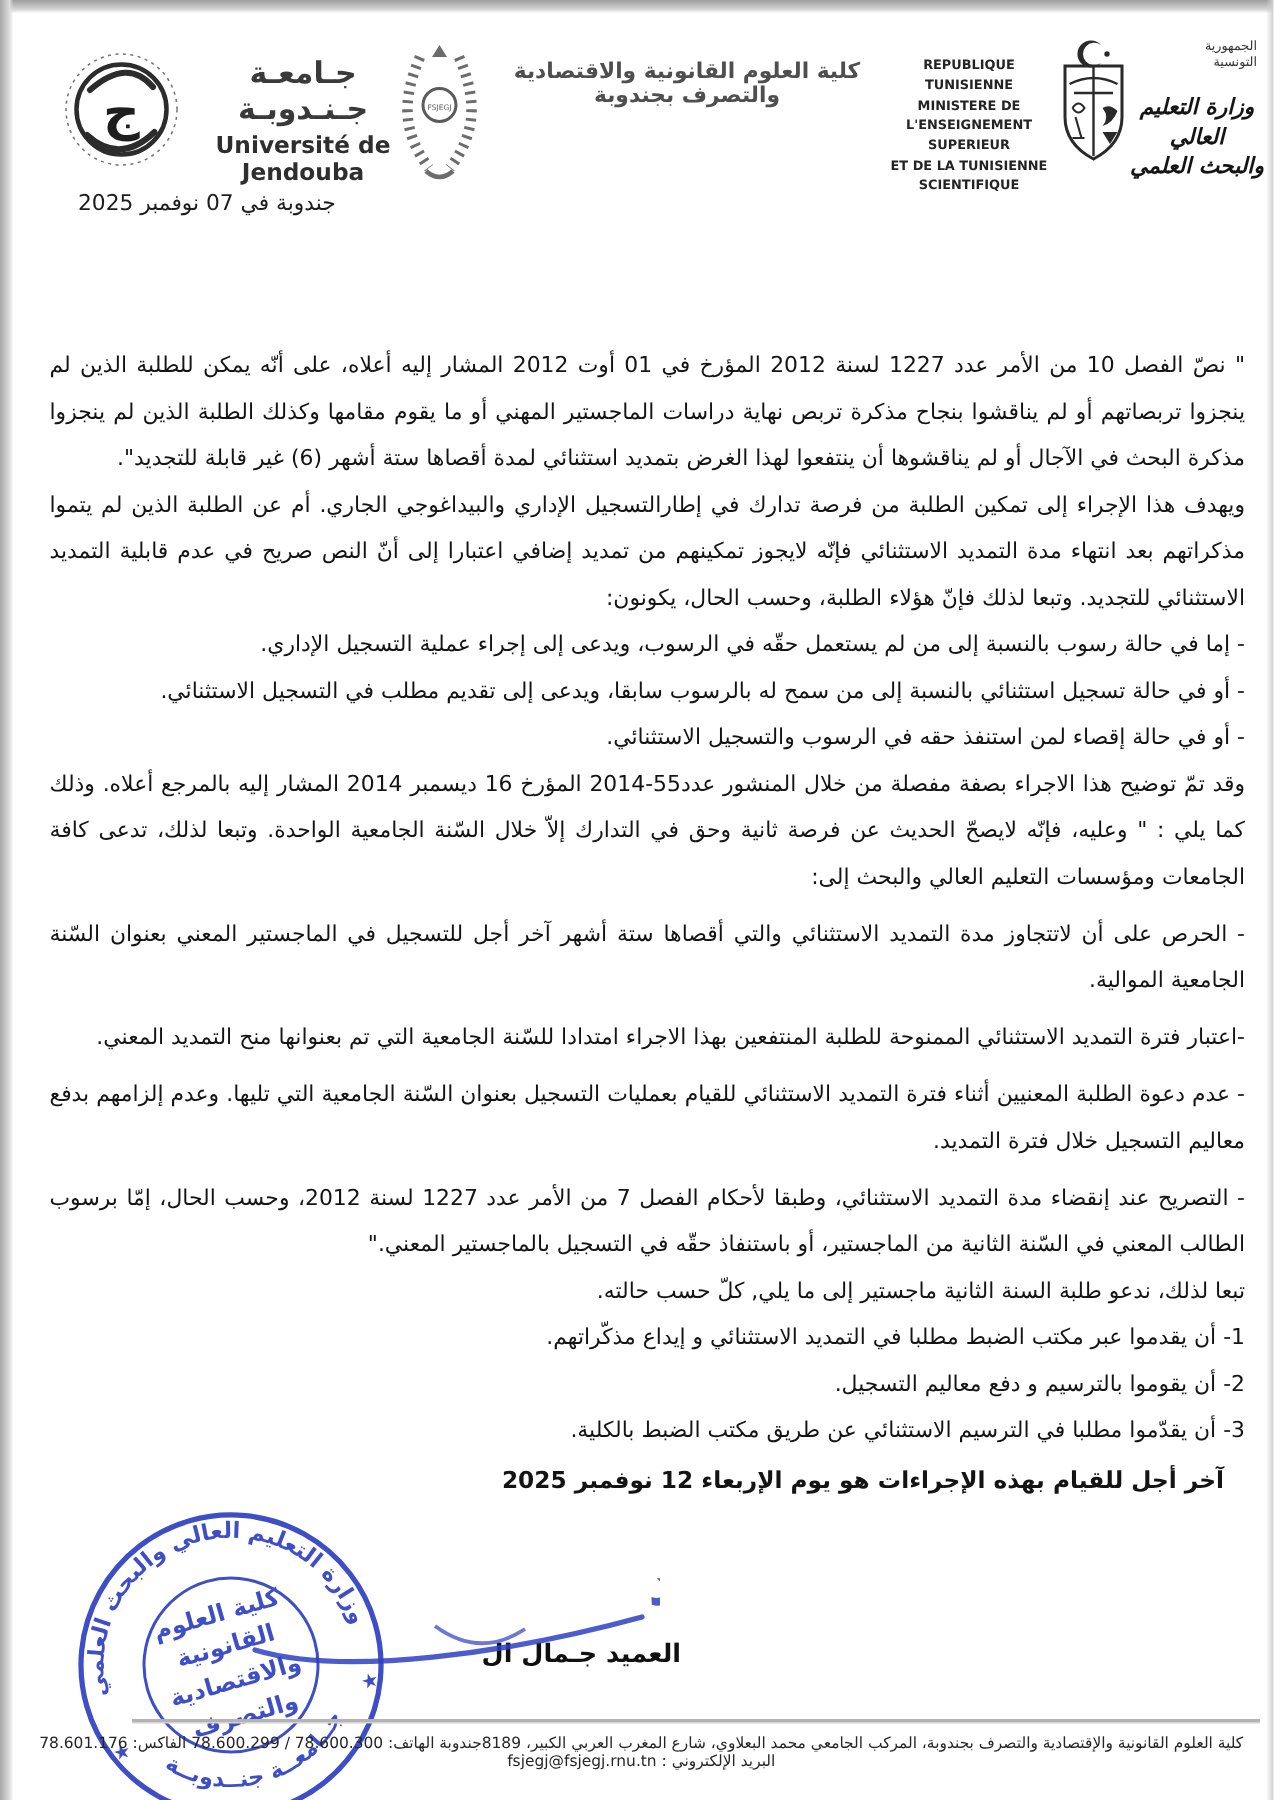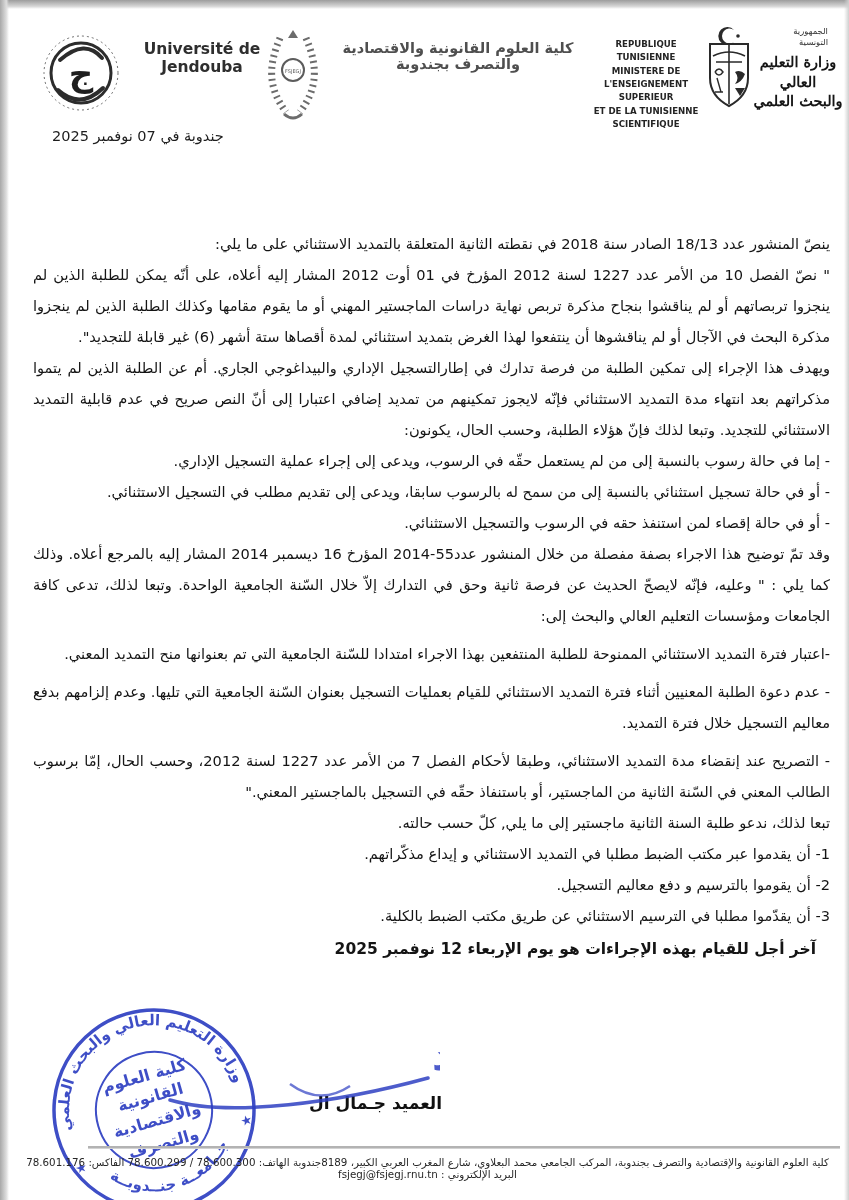--- a/index.html
+++ b/index.html
@@ -26,40 +26,40 @@
 
   .fac-logo { position:absolute; left:266px; top:2px; }
   .fac-names { position:absolute; left:324px; top:16px; width:268px; text-align:center; }
   .fac-ar { font-size:14.5px; font-weight:bold; color:#4f4f4f; direction:rtl; }
   .fac-fr { font-size:9px; color:#5a5a5a; margin-top:7px; }
 
   .min-fr { position:absolute; left:588px; top:14px; width:116px; text-align:center;
     font-size:8.6px; font-weight:bold; color:#242424; line-height:1.55; }
   .emblem { position:absolute; left:704px; top:2px; }
   .min-ar { position:absolute; left:752px; top:2px; width:92px; text-align:center; direction:rtl; }
-  .min-ar-small { font-size:8.5px; color:#333; line-height:1.3; text-align:right; padding-right:16px; }
-  .min-ar-big { font-size:14.5px; font-weight:bold; color:#151515; line-height:1.35; margin-top:4px;
-    font-family:"DejaVu Serif", serif; }
+  .min-ar-small { font-size:8.5px; color:#333; line-height:1.3; text-align:right; padding-right:6px; }
+  .min-ar-big { font-size:14.5px; font-weight:bold; color:#151515; line-height:1.35; margin-top:14px;
+    font-family:"DejaVu Serif", serif;font-style:italic; }
 
   .date-line { position:absolute; left:52px; top:128px; width:220px; direction:rtl;
     text-align:left; font-size:14.5px; color:#1d1d1d; }
 
   .doc-title { position:absolute; top:172px; left:0; width:100%; text-align:center;
     font-size:21px; font-weight:bold; direction:rtl; color:#111; }
 
   
   .body-text { position:absolute; left:33px; top:228px; width:797px; direction:rtl;
     font-size:14.6px; line-height:31px; text-align:justify; color:#141414; }
   .body-text p { text-align:justify; }
   .bullets-b p { margin-top:7px; }
   .deadline { font-weight:bold; text-align:right; padding-left:4px; font-size:15.5px;
     margin-top:3px; padding-right:14px; }
 
   
-  .dean-printed { position:absolute; left:252px; top:1093px; width:190px; direction:rtl;
+  .dean-printed { position:absolute; left:264px; top:1093px; width:190px; direction:rtl;
     text-align:right; font-size:17px; font-weight:bold; color:#101010; }
   .stamp { position:absolute; left:42px; top:998px; transform:rotate(-16deg); opacity:.92; }
   .scribble { position:absolute; left:140px; top:1022px; }
 
   
   .footer-rule { position:absolute; left:88px; top:1146px; width:752px; height:3px;
     border-top:2px solid #b3b3b3; border-bottom:1px solid #d2d2d2; }
   .footer-text { position:absolute; left:20px; top:1156px; width:815px; direction:rtl;
     text-align:center; font-size:10.3px; color:#262626; }
 </style>
@@ -74,20 +74,21 @@
   <div class="hdr">
 
     <svg class="uj-logo" width="82" height="86" viewBox="0 0 82 86">
       <circle cx="41" cy="43" r="30" fill="none" stroke="#2c2c2c" stroke-width="3"></circle>
       <circle cx="41" cy="43" r="37" fill="none" stroke="#6f6f6f" stroke-width="1" stroke-dasharray="2 3"></circle>
       <path d="M 20 30 Q 45 8 62 28" fill="none" stroke="#2c2c2c" stroke-width="4" stroke-linecap="round"></path>
       <path d="M 18 60 Q 40 80 63 58" fill="none" stroke="#2c2c2c" stroke-width="4" stroke-linecap="round"></path>
       <text x="41" y="56" text-anchor="middle" font-size="34" font-weight="bold" fill="#1e1e1e">ج</text>
     </svg>
     <div class="uj-names">
+      <div class="uj-ar">جـامعـة جـنـدوبـة</div>
       <div class="uj-fr">Université de Jendouba</div>
     </div>
 
     <svg class="fac-logo" width="54" height="98" viewBox="0 0 54 98">
       <path d="M 14 12 C 2 40 2 62 20 86" fill="none" stroke="#6c6c6c" stroke-width="7" stroke-dasharray="2 4"></path>
       <path d="M 40 12 C 52 40 52 62 34 86" fill="none" stroke="#6c6c6c" stroke-width="7" stroke-dasharray="2 4"></path>
       <path d="M 27 4 L 22 12 L 32 12 Z" fill="#6c6c6c"></path>
       <circle cx="27" cy="44" r="11" fill="none" stroke="#5c5c5c" stroke-width="2"></circle>
       <text x="27" y="47" text-anchor="middle" font-size="5" fill="#5c5c5c">FSJEGJ</text>
       <path d="M 18 88 Q 27 96 36 88" fill="none" stroke="#6c6c6c" stroke-width="3"></path>
@@ -122,28 +123,28 @@
         <div>وزارة التعليم العالي</div>
         <div>والبحث العلمي</div>
       </div>
     </div>
   </div>
 
   <div class="date-line">جندوبة في 07 نوفمبر 2025</div>
 
 
   <div class="body-text">
-    <p>ينصّ المنشور عدد 18/13 الصادر سنة 2018 في نقطته الثانية المتعلقة بالتمديد الاستثنائي على ما يلي:</p>
     <p>" نصّ الفصل 10 من الأمر عدد 1227 لسنة 2012 المؤرخ في 01 أوت 2012 المشار إليه أعلاه، على أنّه يمكن للطلبة الذين لم ينجزوا تربصاتهم أو لم يناقشوا بنجاح مذكرة تربص نهاية دراسات الماجستير المهني أو ما يقوم مقامها وكذلك الطلبة الذين لم ينجزوا مذكرة البحث في الآجال أو لم يناقشوها أن ينتفعوا لهذا الغرض بتمديد استثنائي لمدة أقصاها ستة أشهر (6) غير قابلة للتجديد".</p>
     <p>ويهدف هذا الإجراء إلى تمكين الطلبة من فرصة تدارك في إطارالتسجيل الإداري والبيداغوجي الجاري. أم عن الطلبة الذين لم يتموا مذكراتهم بعد انتهاء مدة التمديد الاستثنائي فإنّه لايجوز تمكينهم من تمديد إضافي اعتبارا إلى أنّ النص صريح في عدم قابلية التمديد الاستثنائي للتجديد. وتبعا لذلك فإنّ هؤلاء الطلبة، وحسب الحال، يكونون:</p>
     <p>- إما في حالة رسوب بالنسبة إلى من لم يستعمل حقّه في الرسوب، ويدعى إلى إجراء عملية التسجيل الإداري.</p>
     <p>- أو في حالة تسجيل استثنائي بالنسبة إلى من سمح له بالرسوب سابقا، ويدعى إلى تقديم مطلب في التسجيل الاستثنائي.</p>
     <p>- أو في حالة إقصاء لمن استنفذ حقه في الرسوب والتسجيل الاستثنائي.</p>
     <p>وقد تمّ توضيح هذا الاجراء بصفة مفصلة من خلال المنشور عدد55-2014 المؤرخ 16 ديسمبر 2014 المشار إليه بالمرجع أعلاه. وذلك كما يلي : " وعليه، فإنّه لايصحّ الحديث عن فرصة ثانية وحق في التدارك إلاّ خلال السّنة الجامعية الواحدة. وتبعا لذلك، تدعى كافة الجامعات ومؤسسات التعليم العالي والبحث إلى:</p>
     <div class="bullets-b">
+      <p>- الحرص على أن لاتتجاوز مدة التمديد الاستثنائي والتي أقصاها ستة أشهر آخر أجل للتسجيل في الماجستير المعني بعنوان السّنة الجامعية الموالية.</p>
       <p>-اعتبار فترة التمديد الاستثنائي الممنوحة للطلبة المنتفعين بهذا الاجراء امتدادا للسّنة الجامعية التي تم بعنوانها منح التمديد المعني.</p>
       <p>- عدم دعوة الطلبة المعنيين أثناء فترة التمديد الاستثنائي للقيام بعمليات التسجيل بعنوان السّنة الجامعية التي تليها. وعدم إلزامهم بدفع معاليم التسجيل خلال فترة التمديد.</p>
       <p>- التصريح عند إنقضاء مدة التمديد الاستثنائي، وطبقا لأحكام الفصل 7 من الأمر عدد 1227 لسنة 2012، وحسب الحال، إمّا برسوب الطالب المعني في السّنة الثانية من الماجستير، أو باستنفاذ حقّه في التسجيل بالماجستير المعني."</p>
     </div>
     <p>تبعا لذلك، ندعو طلبة السنة الثانية ماجستير إلى ما يلي, كلّ حسب حالته.</p>
     <p>1- أن يقدموا عبر مكتب الضبط مطلبا في التمديد الاستثنائي و إيداع مذكّراتهم.</p>
     <p>2- أن يقوموا بالترسيم و دفع معاليم التسجيل.</p>
     <p>3- أن يقدّموا مطلبا في الترسيم الاستثنائي عن طريق مكتب الضبط بالكلية.</p>
     <p class="deadline">آخر أجل للقيام بهذه الإجراءات هو يوم الإربعاء 12 نوفمبر 2025</p>
   </div>

